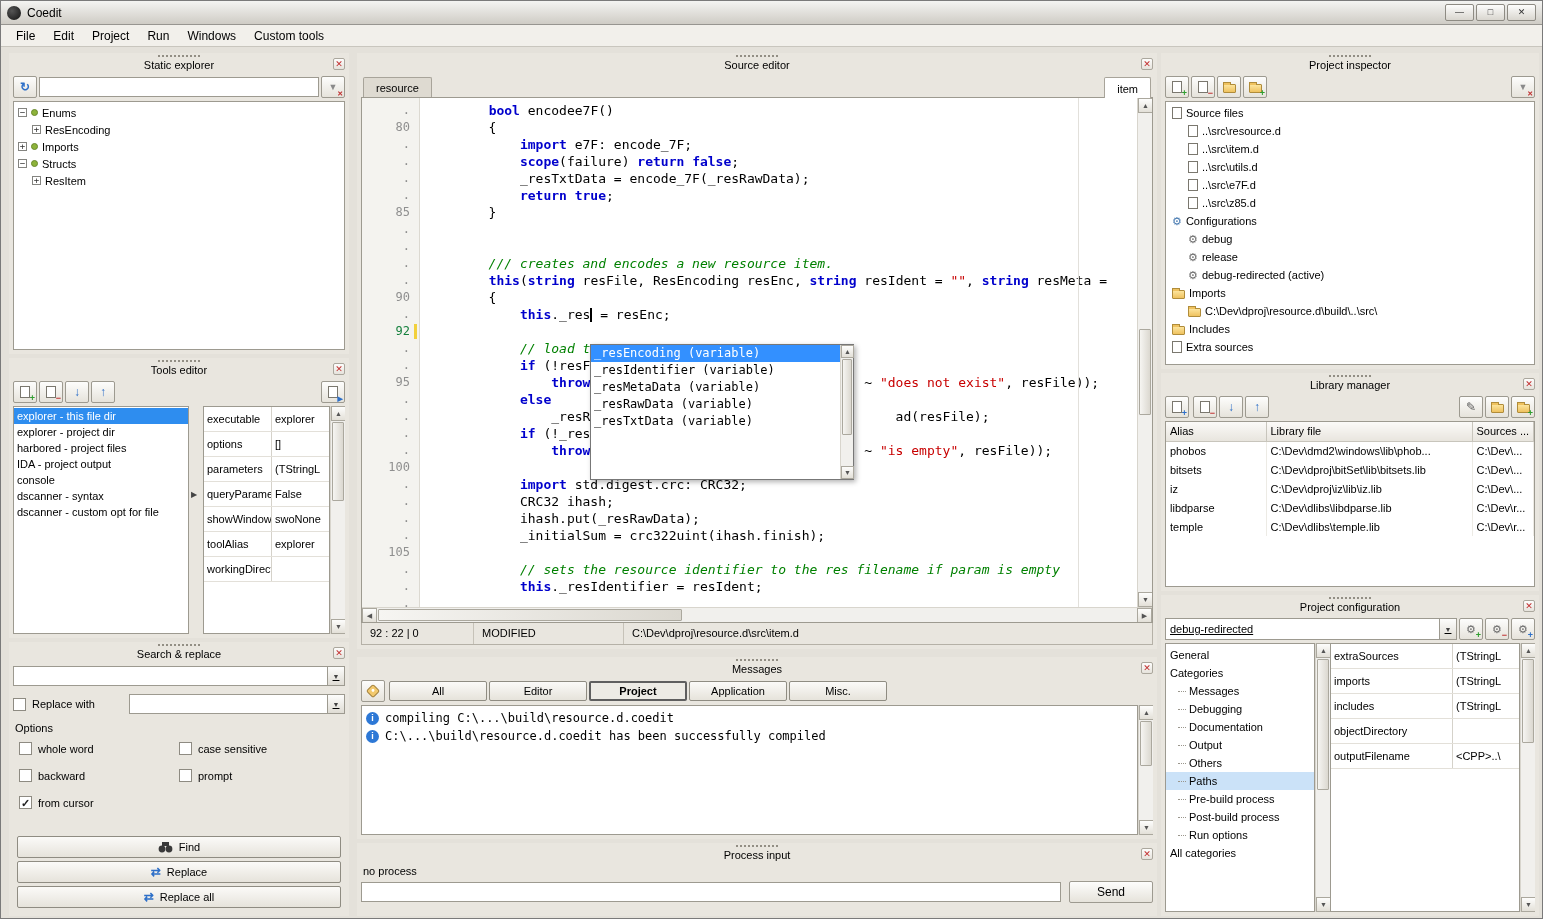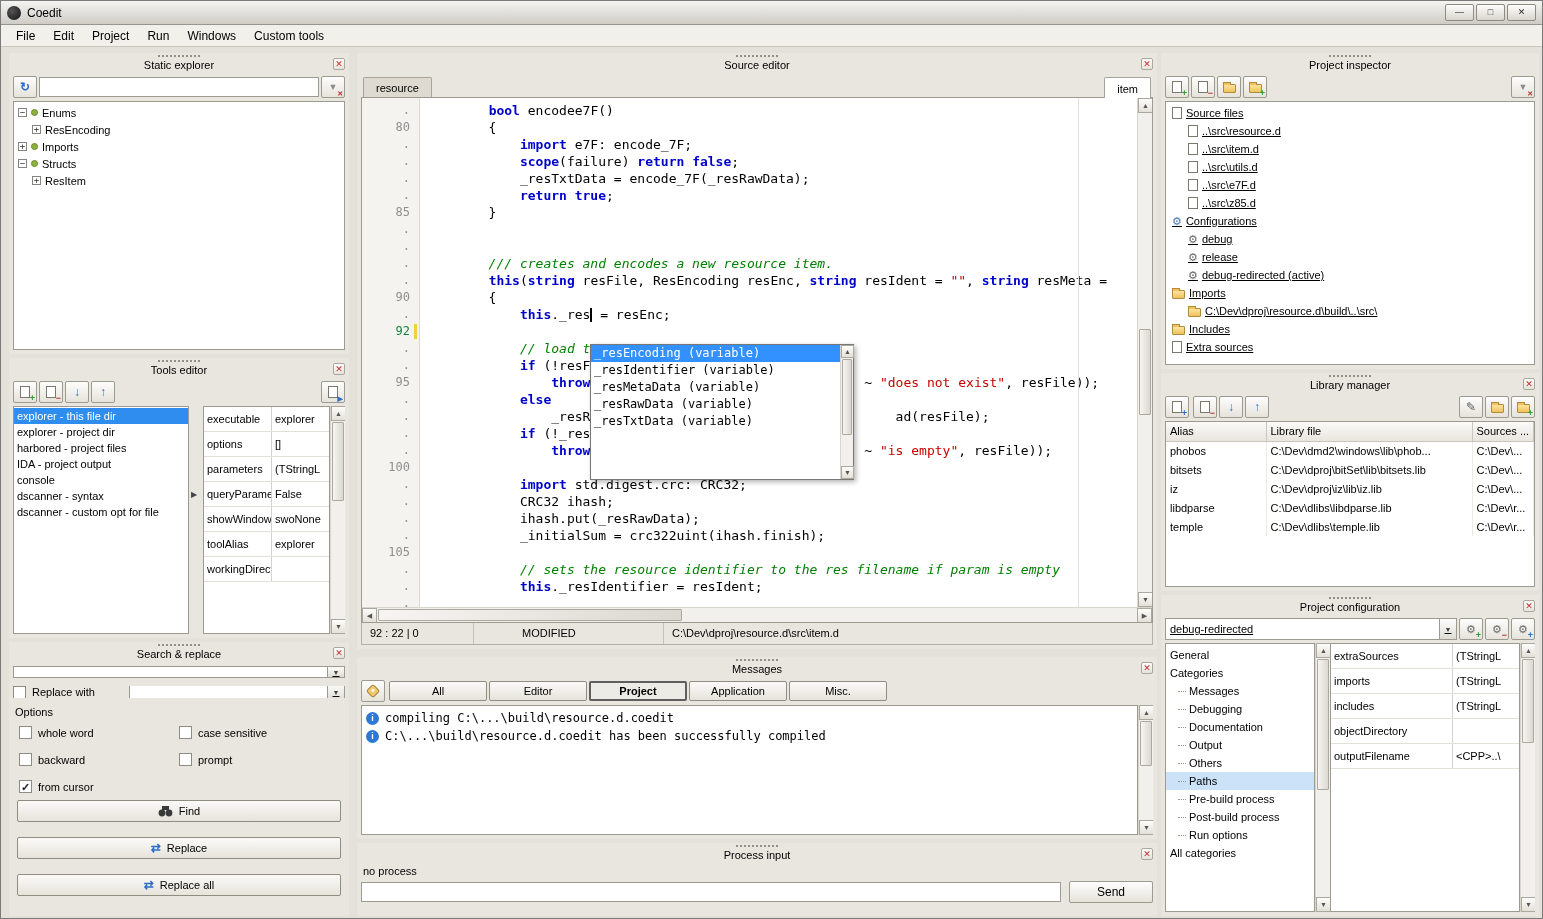--- a/index.html
+++ b/index.html
@@ -62,21 +62,21 @@
   
   .tool-item { height:16px; line-height:16px; padding:0 3px; white-space:nowrap; overflow:hidden; }
   .tool-item.sel { background:#2E8DEF; color:#fff; }
   .prow { height:25px; display:flex; align-items:center; border-bottom:1px solid #E3E0D9; }
   .pkey { padding:0 3px; border-right:1px solid #D5D2CA; overflow:hidden; white-space:nowrap; height:100%; display:flex; align-items:center; }
   .pval { flex:1; padding:0 3px; overflow:hidden; white-space:nowrap; }
   
   .cbwrap { display:flex; align-items:center; gap:6px; }
   .cbx { width:13px; height:13px; background:#fff; border:1px solid #8E8B82; font-size:11px; line-height:12px;
     text-align:center; color:#222; font-weight:bold; }
-  .bigbtn { height:22px; margin:3px 4px 12px; background:linear-gradient(#FBFAF8,#E6E3DB); border:1px solid #8F8C82;
+  .bigbtn { height:22px; margin:3px 4px 0; background:linear-gradient(#FBFAF8,#E6E3DB); border:1px solid #8F8C82;
     border-radius:2px; display:flex; align-items:center; justify-content:center; gap:6px; font-size:11px; }
   
   .tabbar { flex:0 0 24px; display:flex; align-items:flex-end; padding-left:2px;justify-content:space-between; }
   .tab { padding:4px 12px 3px; background:#DEDAD1; border:1px solid #A8A49A; border-bottom:none; margin-right:2px;
     border-radius:2px 2px 0 0; font-size:11px; }
   .tab.active { background:#fff; position:relative; top:1px; padding-top:5px; }
   .editor-wrap { flex:1; display:flex; flex-direction:column; background:#fff; border:1px solid #9D9A90; overflow:hidden; }
   .editor-main { flex:1; display:flex; position:relative; overflow:hidden; }
   .gutter { flex:0 0 58px; background:#F4F3EF; border-right:1px solid #DCD9D1; padding-top:4px;
     font:12px/17px "DejaVu Sans Mono",monospace; color:#8F8F8F; text-align:right; }
@@ -440,21 +440,21 @@
     <div class="hsb">
       <span class="sbb">◀</span>
       <span class="sbtrack">
           <span class="sbthumb" style="left:1px;width:40%;"></span>
         </span>
       <span class="sbb">▶</span>
     </div>
   </div>
   <div class="statusbar">
     <span class="scell" style="flex:0 0 112px;">92 : 22 | 0</span>
-    <span class="scell" style="flex:0 0 150px;margin-left:40px;">MODIFIED</span>
+    <span class="scell" style="flex:0 0 150px;">MODIFIED</span>
     <span class="scell fill" style="border-right:none;">C:\Dev\dproj\resource.d\src\item.d</span>
   </div>
 </div>
 
 <div class="panel" id="p-msg">
   <div class="phead">
     <span class="grip"></span>
     <span class="ptitle">Messages</span>
     <span class="pclose">✕</span>
   </div>
@@ -525,21 +525,21 @@
       </span>
     <span class="tbtn">
         <span class="ic-folder"></span>
         <span class="mini g">+</span>
       </span>
     <span class="tbtn" style="margin-left:auto;">
         <span style="color:#8A8A8A;font-size:9px;">▼</span>
         <span class="mini r" style="font-size:7px;">✕</span>
       </span>
   </div>
-  <div class="sunken fill" style="padding:2px 0;text-decoration:underline;">
+  <div class="sunken fill" style="padding:2px 0;">
       <div class="trow" style="height: 18px; padding-left: 6px;">
         <span class="ic-doc"></span>
         <span>Source files</span>
       </div>
       <div class="trow" style="height: 18px; padding-left: 22px;">
         <span class="ic-doc"></span>
         <span>..\src\resource.d</span>
       </div>
       <div class="trow" style="height: 18px; padding-left: 22px;">
         <span class="ic-doc"></span>

